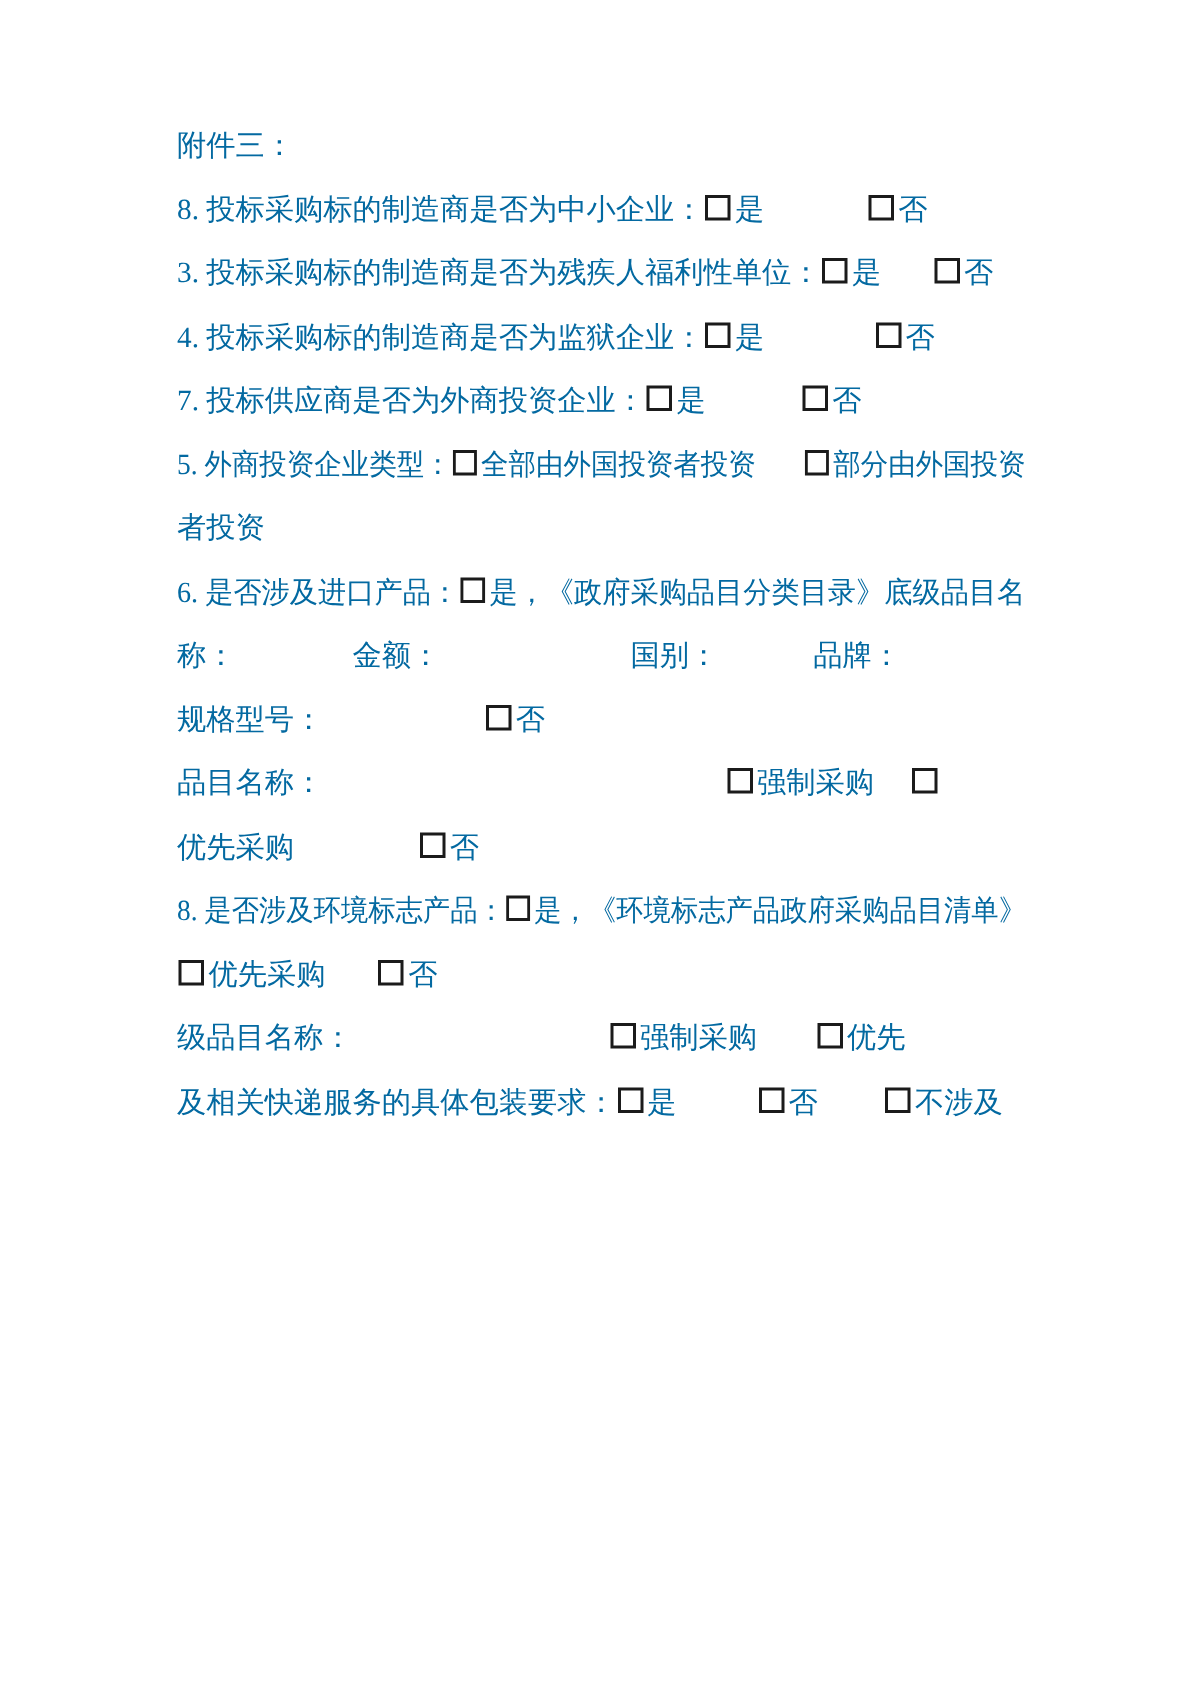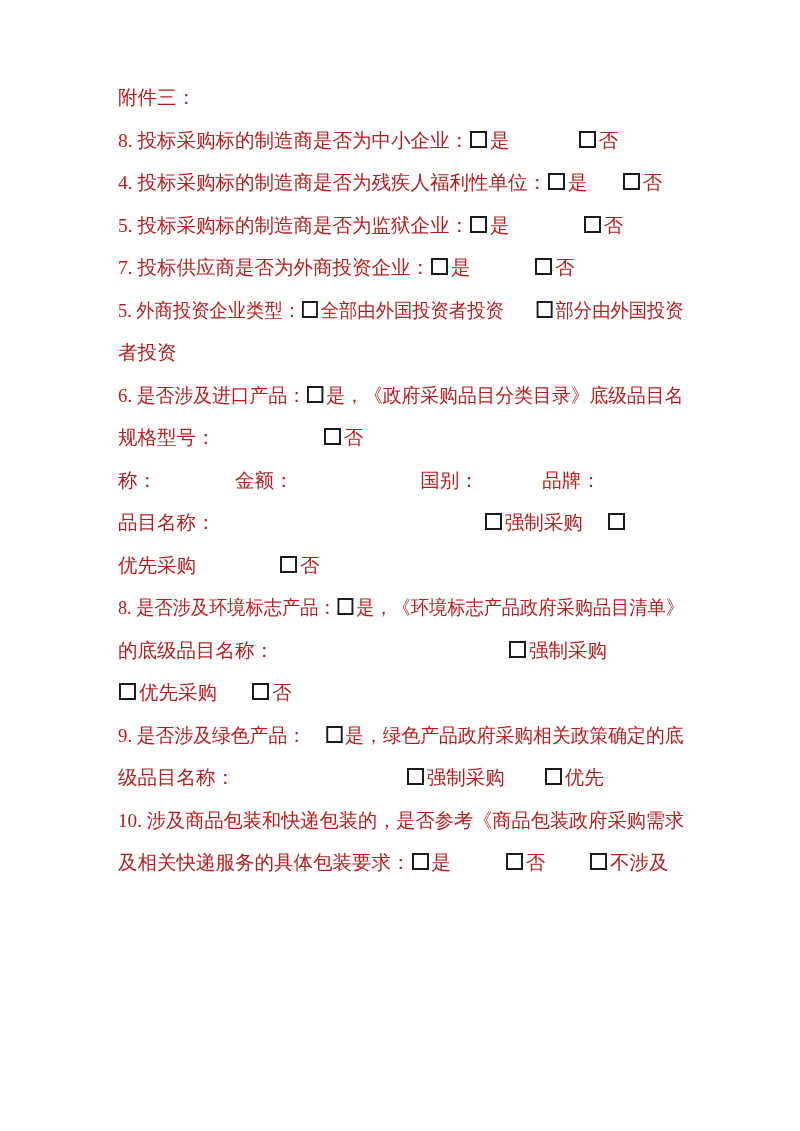--- a/index.html
+++ b/index.html
@@ -39,34 +39,31 @@
     border: 2px solid #1b1b1b;
     background: #ffffff;
     vertical-align: -1px;
     margin: 0 3px 0 1px;
   }
 </style>
 </head>
 <body style="background: rgb(255, 255, 255);">
 
 <div class="page">
-  <div class="doc" id="doc" style="color: #b91c1c;">
+  <div class="doc" id="doc" style="color: #0369a1;">
       <div class="line"><span class="line-inner"><span class="txt">附件三：</span></span></div>
       <div class="line"><span class="line-inner"><span class="txt">8. 投标采购标的制造商是否为中小企业：</span><span class="cb"><span class="box" style="border-color: rgb(27, 27, 27);"></span><span class="txt">是</span></span><span class="gap">              </span><span class="cb"><span class="box" style="border-color: rgb(27, 27, 27);"></span><span class="txt">否</span></span></span></div>
-      <div class="line"><span class="line-inner"><span class="txt">4. 投标采购标的制造商是否为残疾人福利性单位：</span><span class="cb"><span class="box" style="border-color: rgb(27, 27, 27);"></span><span class="txt">是</span></span><span class="gap">       </span><span class="cb"><span class="box" style="border-color: rgb(27, 27, 27);"></span><span class="txt">否</span></span></span></div>
-      <div class="line"><span class="line-inner"><span class="txt">5. 投标采购标的制造商是否为监狱企业：</span><span class="cb"><span class="box" style="border-color: rgb(27, 27, 27);"></span><span class="txt">是</span></span><span class="gap">               </span><span class="cb"><span class="box" style="border-color: rgb(27, 27, 27);"></span><span class="txt">否</span></span></span></div>
+      <div class="line"><span class="line-inner"><span class="txt">3. 投标采购标的制造商是否为残疾人福利性单位：</span><span class="cb"><span class="box" style="border-color: rgb(27, 27, 27);"></span><span class="txt">是</span></span><span class="gap">       </span><span class="cb"><span class="box" style="border-color: rgb(27, 27, 27);"></span><span class="txt">否</span></span></span></div>
+      <div class="line"><span class="line-inner"><span class="txt">4. 投标采购标的制造商是否为监狱企业：</span><span class="cb"><span class="box" style="border-color: rgb(27, 27, 27);"></span><span class="txt">是</span></span><span class="gap">               </span><span class="cb"><span class="box" style="border-color: rgb(27, 27, 27);"></span><span class="txt">否</span></span></span></div>
       <div class="line"><span class="line-inner"><span class="txt">7. 投标供应商是否为外商投资企业：</span><span class="cb"><span class="box" style="border-color: rgb(27, 27, 27);"></span><span class="txt">是</span></span><span class="gap">             </span><span class="cb"><span class="box" style="border-color: rgb(27, 27, 27);"></span><span class="txt">否</span></span></span></div>
       <div class="line"><span class="line-inner" style="transform: scaleX(0.93864);"><span class="txt">5. 外商投资企业类型：</span><span class="cb"><span class="box" style="border-color: rgb(27, 27, 27);"></span><span class="txt">全部由外国投资者投资</span></span><span class="gap">       </span><span class="cb"><span class="box" style="border-color: rgb(27, 27, 27);"></span><span class="txt">部分由外国投资</span></span></span></div>
       <div class="line"><span class="line-inner"><span class="txt">者投资</span></span></div>
       <div class="line"><span class="line-inner" style="transform: scaleX(0.964225);"><span class="txt">6. 是否涉及进口产品：</span><span class="cb"><span class="box" style="border-color: rgb(27, 27, 27);"></span><span class="txt">是</span></span><span class="txt">，《政府采购品目分类目录》底级品目名</span></span></div>
+      <div class="line"><span class="line-inner"><span class="txt">称：</span><span class="gap">                </span><span class="txt">金额：</span><span class="gap">                          </span><span class="txt">国别：</span><span class="gap">             </span><span class="txt">品牌：</span></span></div>
       <div class="line"><span class="line-inner"><span class="txt">规格型号：</span><span class="gap">                      </span><span class="cb"><span class="box" style="border-color: rgb(27, 27, 27);"></span><span class="txt">否</span></span></span></div>
-      <div class="line"><span class="line-inner"><span class="txt">称：</span><span class="gap">                </span><span class="txt">金额：</span><span class="gap">                          </span><span class="txt">国别：</span><span class="gap">             </span><span class="txt">品牌：</span></span></div>
       <div class="line"><span class="line-inner"><span class="txt">品目名称：</span><span class="gap">                                                       </span><span class="cb"><span class="box" style="border-color: rgb(27, 27, 27);"></span><span class="txt">强制采购</span></span><span class="gap">     </span><span class="cb"><span class="box" style="border-color: rgb(27, 27, 27);"></span></span></span></div>
       <div class="line"><span class="line-inner"><span class="txt">优先采购</span><span class="gap">                 </span><span class="cb"><span class="box" style="border-color: rgb(27, 27, 27);"></span><span class="txt">否</span></span></span></div>
       <div class="line"><span class="line-inner" style="transform: scaleX(0.933993);"><span class="txt">8. 是否涉及环境标志产品：</span><span class="cb"><span class="box" style="border-color: rgb(27, 27, 27);"></span><span class="txt">是</span></span><span class="txt">，《环境标志产品政府采购品目清单》</span></span></div>
-      <div class="line"><span class="line-inner"><span class="txt">的底级品目名称：</span><span class="gap">                                                </span><span class="cb"><span class="box" style="border-color: rgb(27, 27, 27);"></span><span class="txt">强制采购</span></span></span></div>
       <div class="line"><span class="line-inner"><span class="cb"><span class="box" style="border-color: rgb(27, 27, 27);"></span><span class="txt">优先采购</span></span><span class="gap">       </span><span class="cb"><span class="box" style="border-color: rgb(27, 27, 27);"></span><span class="txt">否</span></span></span></div>
-      <div class="line"><span class="line-inner" style="transform: scaleX(0.964225);"><span class="txt">9. 是否涉及绿色产品：</span><span class="gap">    </span><span class="cb"><span class="box" style="border-color: rgb(27, 27, 27);"></span><span class="txt">是</span></span><span class="txt">，绿色产品政府采购相关政策确定的底</span></span></div>
       <div class="line"><span class="line-inner"><span class="txt">级品目名称：</span><span class="gap">                                   </span><span class="cb"><span class="box" style="border-color: rgb(27, 27, 27);"></span><span class="txt">强制采购</span></span><span class="gap">        </span><span class="cb"><span class="box" style="border-color: rgb(27, 27, 27);"></span><span class="txt">优先</span></span></span></div>
-      <div class="line"><span class="line-inner" style="transform: scaleX(0.984348);"><span class="txt">10. 涉及商品包装和快递包装的，是否参考《商品包装政府采购需求</span></span></div>
       <div class="line"><span class="line-inner"><span class="txt">及相关快递服务的具体包装要求：</span><span class="cb"><span class="box" style="border-color: rgb(27, 27, 27);"></span><span class="txt">是</span></span><span class="gap">           </span><span class="cb"><span class="box" style="border-color: rgb(27, 27, 27);"></span><span class="txt">否</span></span><span class="gap">         </span><span class="cb"><span class="box" style="border-color: rgb(27, 27, 27);"></span><span class="txt">不涉及</span></span></span></div>
     </div>
 </div>
 
 </body></html>

